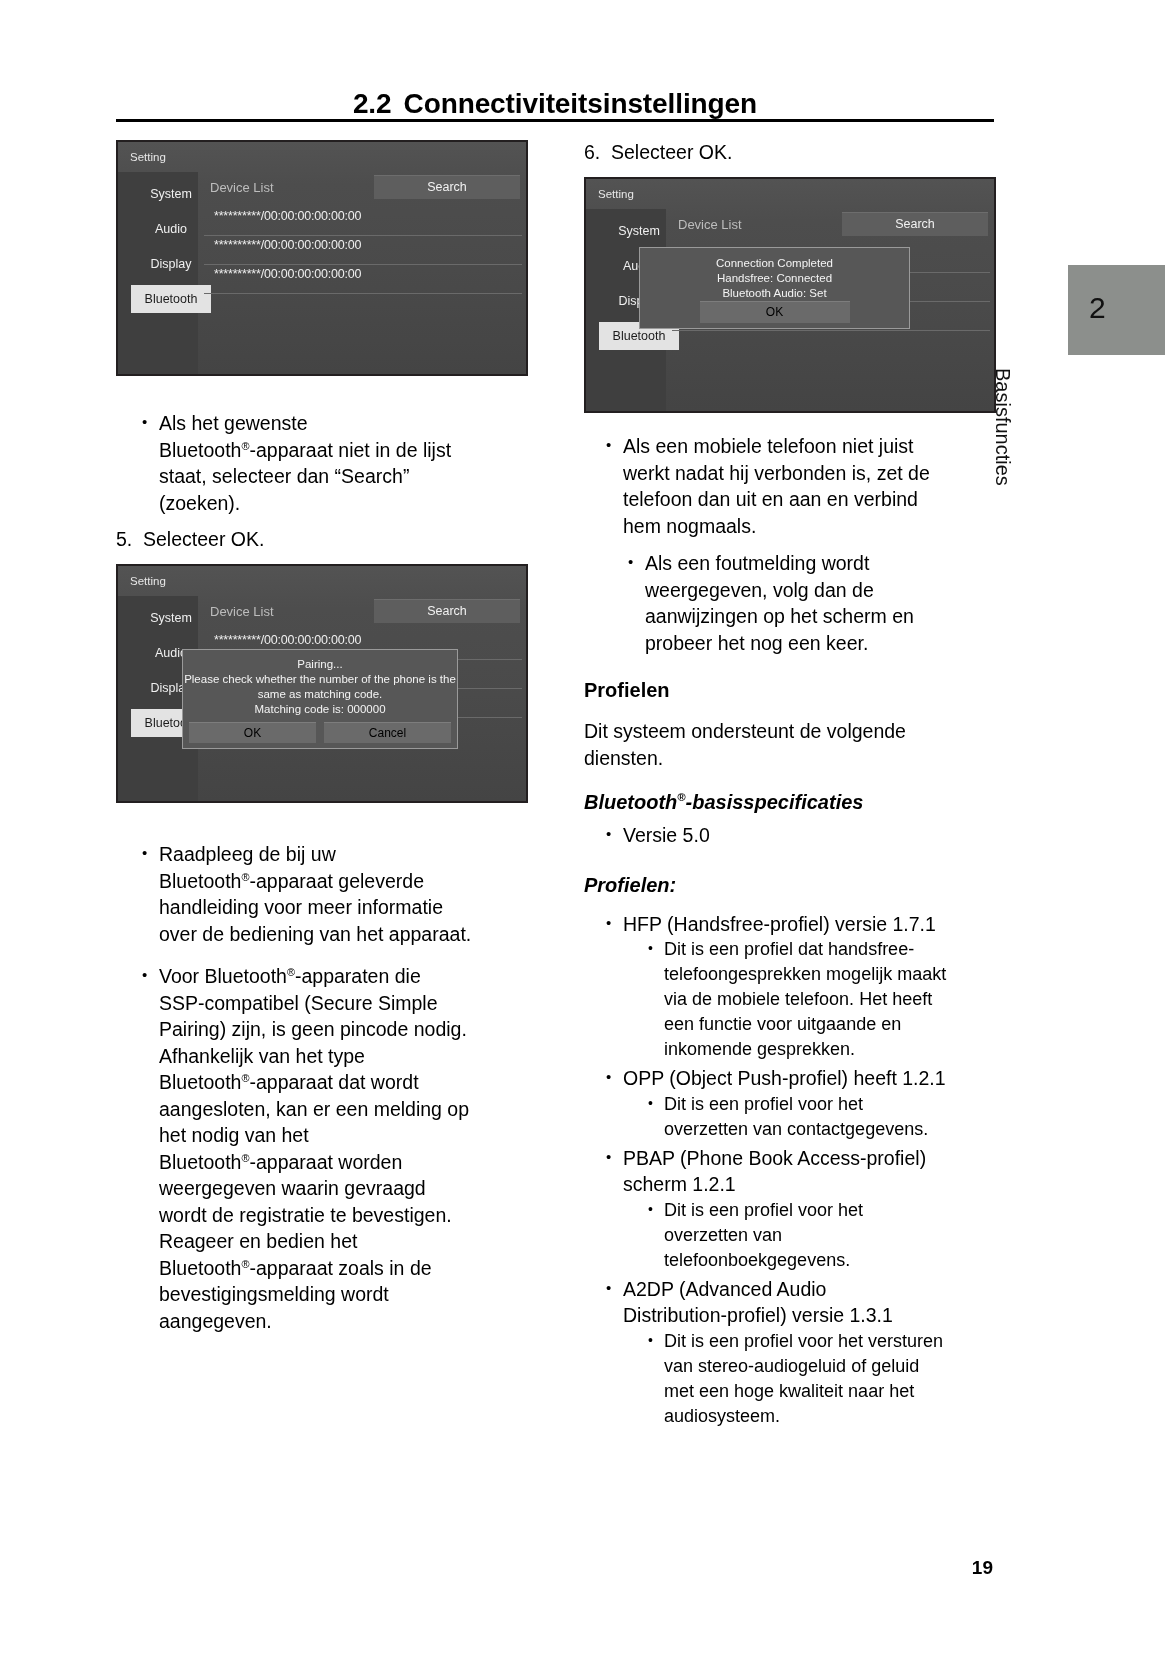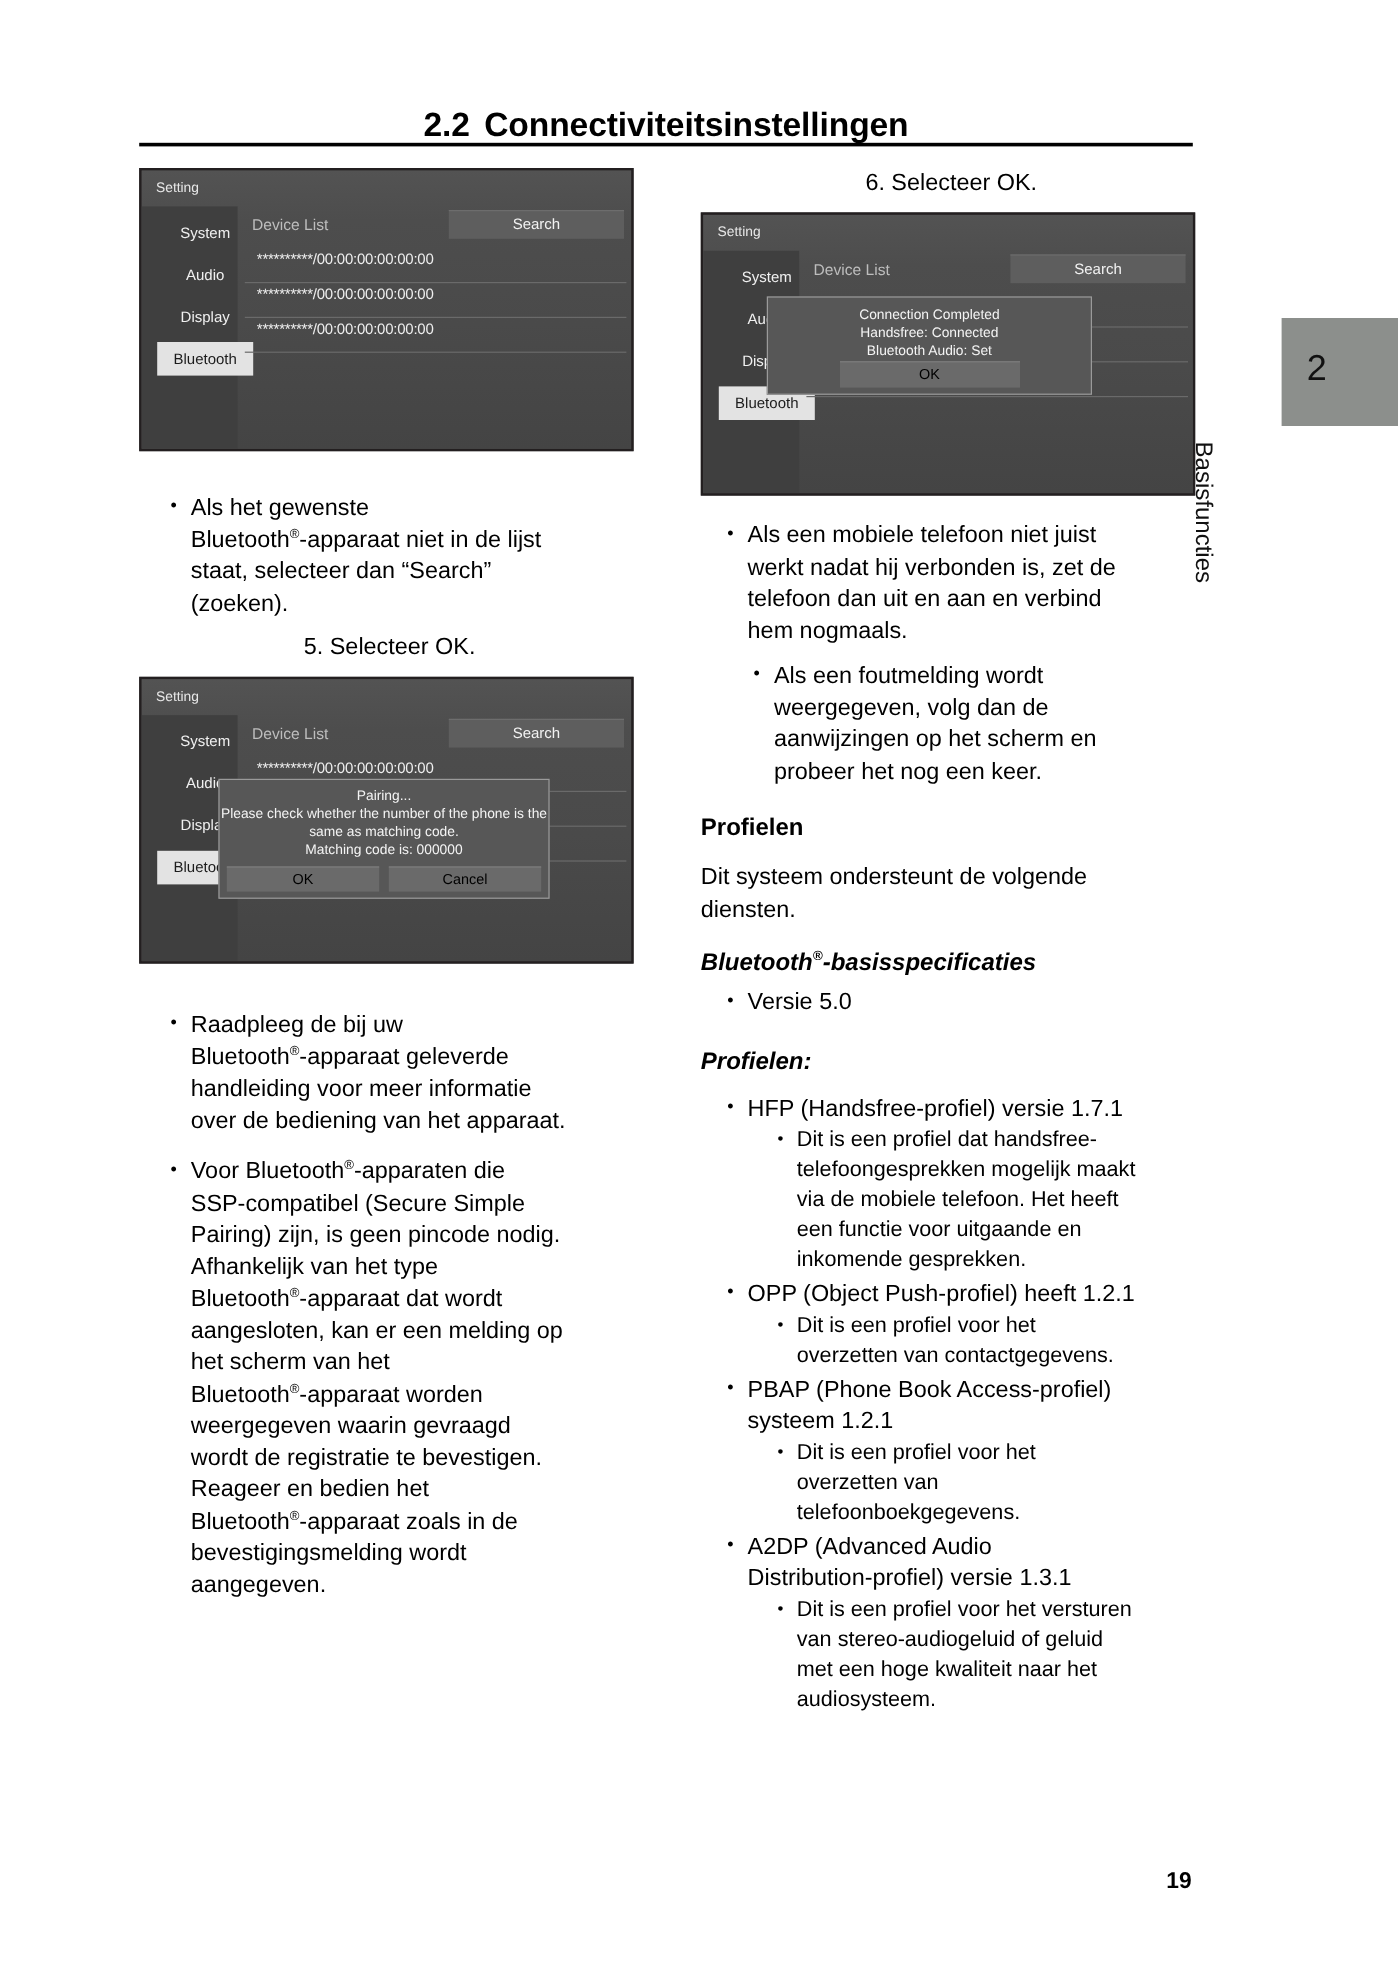--- a/index.html
+++ b/index.html
@@ -231,21 +231,20 @@
     padding-top: 8px;
   }
 
   
   .step {
     font-size: 19.5px;
     line-height: 25px;
     margin: 0;
     padding: 0;
     white-space: nowrap;
-    text-align: center;
   }
   .step .num { display: inline-block; width: 27px; }
 
   p.para {
     font-size: 19.5px;
     line-height: 26.5px;
     margin: 0;
   }
 
   ul.bullets {
@@ -423,21 +422,21 @@
       <span>handleiding voor meer informatie</span><br>
       <span>over de bediening van het apparaat.</span>
     </li>
     <li style="margin-top:16px;">
       <span>Voor Bluetooth</span><sup class="reg">®</sup><span>-apparaten die</span><br>
       <span>SSP-compatibel (Secure Simple</span><br>
       <span>Pairing) zijn, is geen pincode nodig.</span><br>
       <span>Afhankelijk van het type</span><br>
       <span>Bluetooth</span><sup class="reg">®</sup><span>-apparaat dat wordt</span><br>
       <span>aangesloten, kan er een melding op</span><br>
-      <span>het scherm van het</span><br>
+      <span>het nodig van het</span><br>
       <span>Bluetooth</span><sup class="reg">®</sup><span>-apparaat worden</span><br>
       <span>weergegeven waarin gevraagd</span><br>
       <span>wordt de registratie te bevestigen.</span><br>
       <span>Reageer en bedien het</span><br>
       <span>Bluetooth</span><sup class="reg">®</sup><span>-apparaat zoals in de</span><br>
       <span>bevestigingsmelding wordt</span><br>
       <span>aangegeven.</span>
     </li>
   </ul>
 </div>
@@ -551,21 +550,21 @@
       <ul class="sub">
         <li>
           <span>Dit is een profiel voor het</span><br>
           <span>overzetten van contactgegevens.</span>
         </li>
       </ul>
     </li>
 
     <li style="margin-bottom:3px;">
       <span>PBAP (Phone Book Access-profiel)</span><br>
-      <span>systeem 1.2.1</span>
+      <span>scherm 1.2.1</span>
       <ul class="sub">
         <li>
           <span>Dit is een profiel voor het</span><br>
           <span>overzetten van</span><br>
           <span>telefoonboekgegevens.</span>
         </li>
       </ul>
     </li>
 
     <li style="margin-bottom:3px;">

